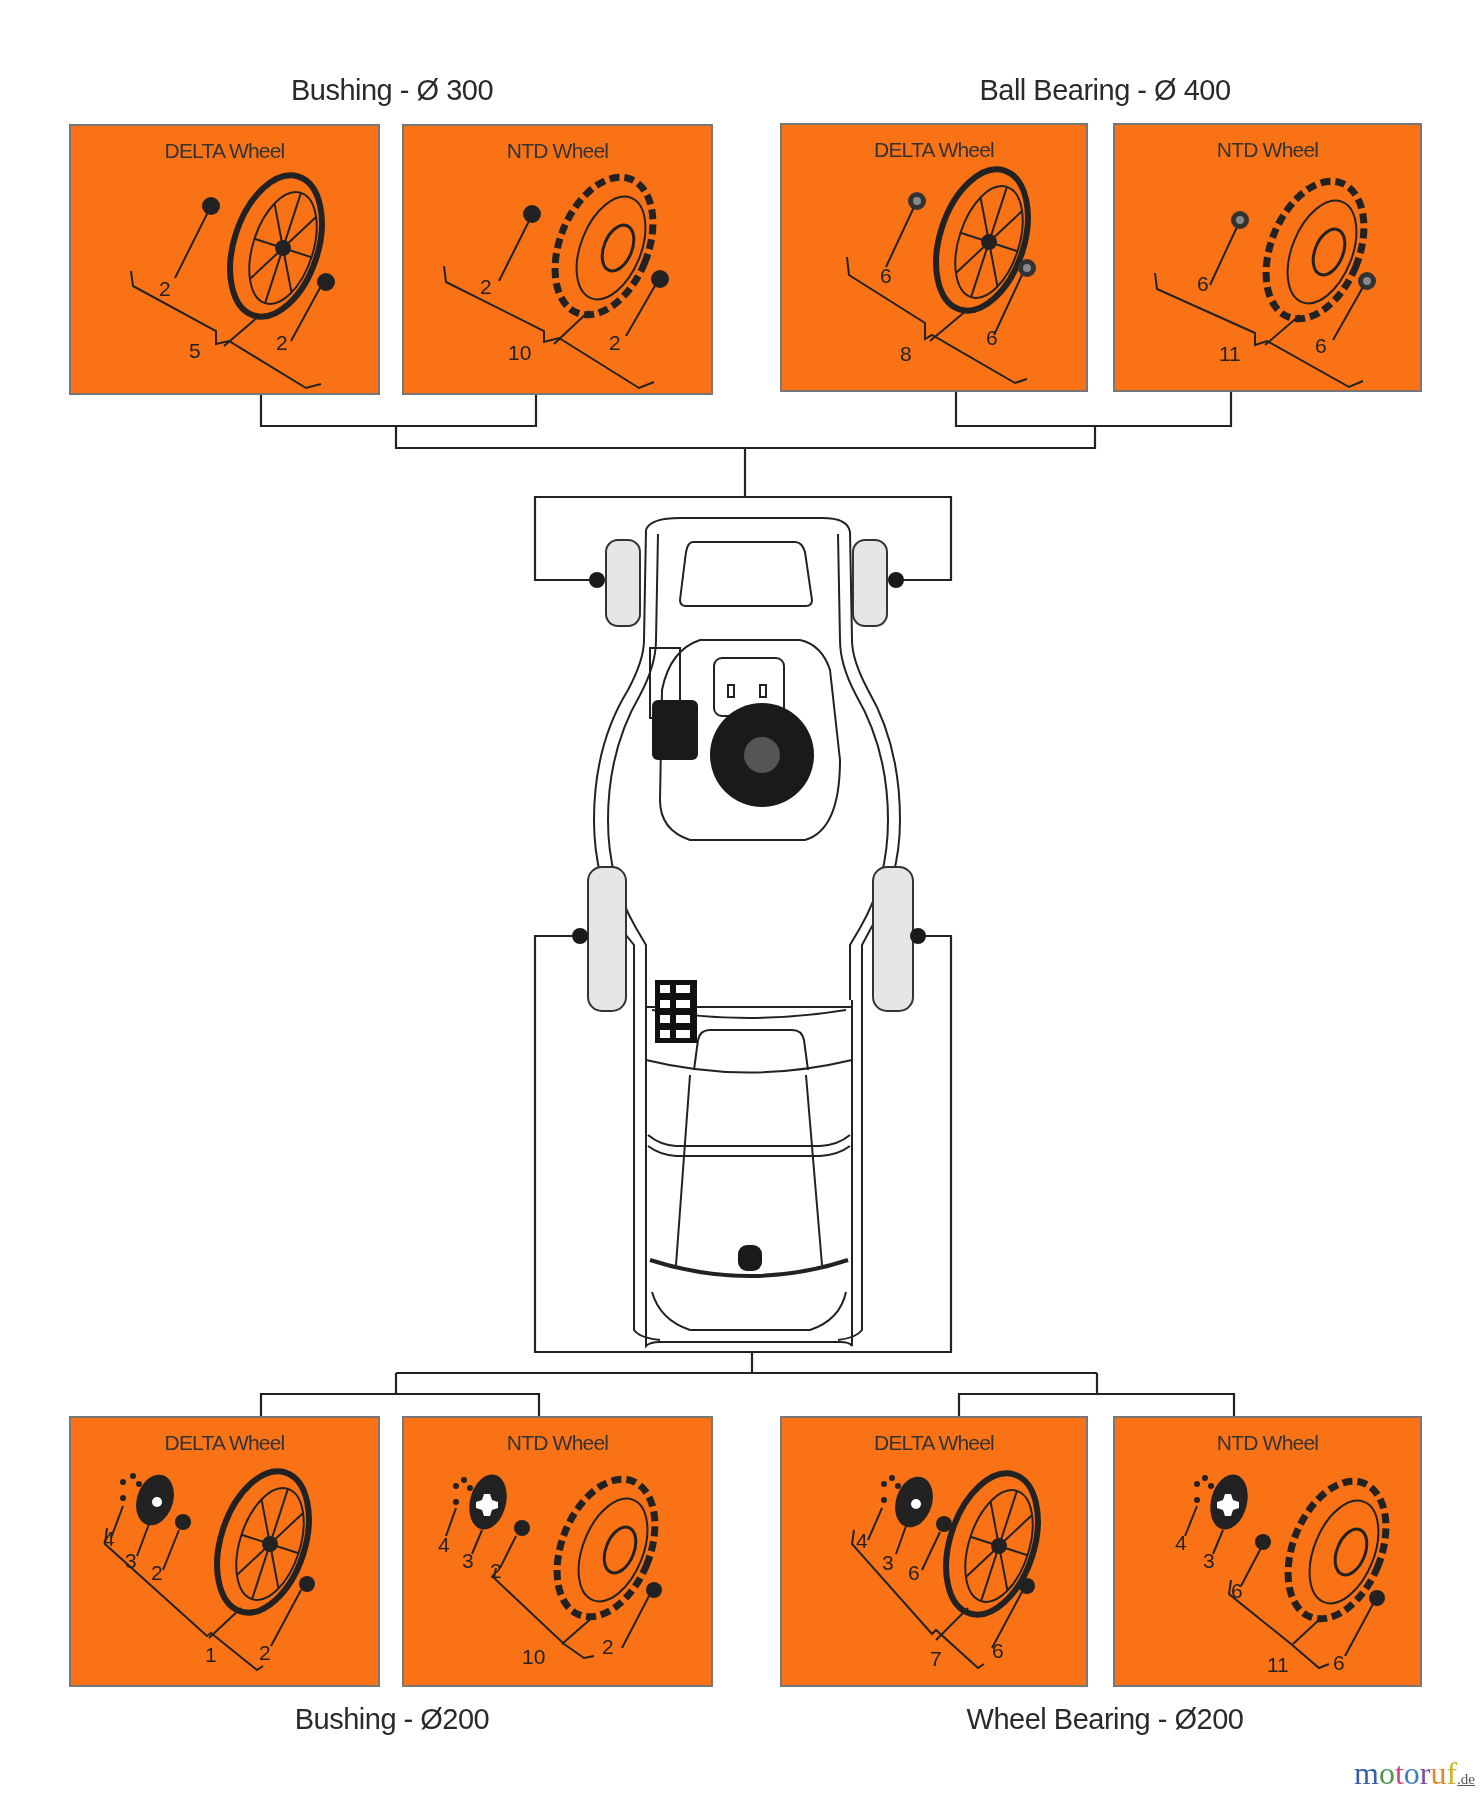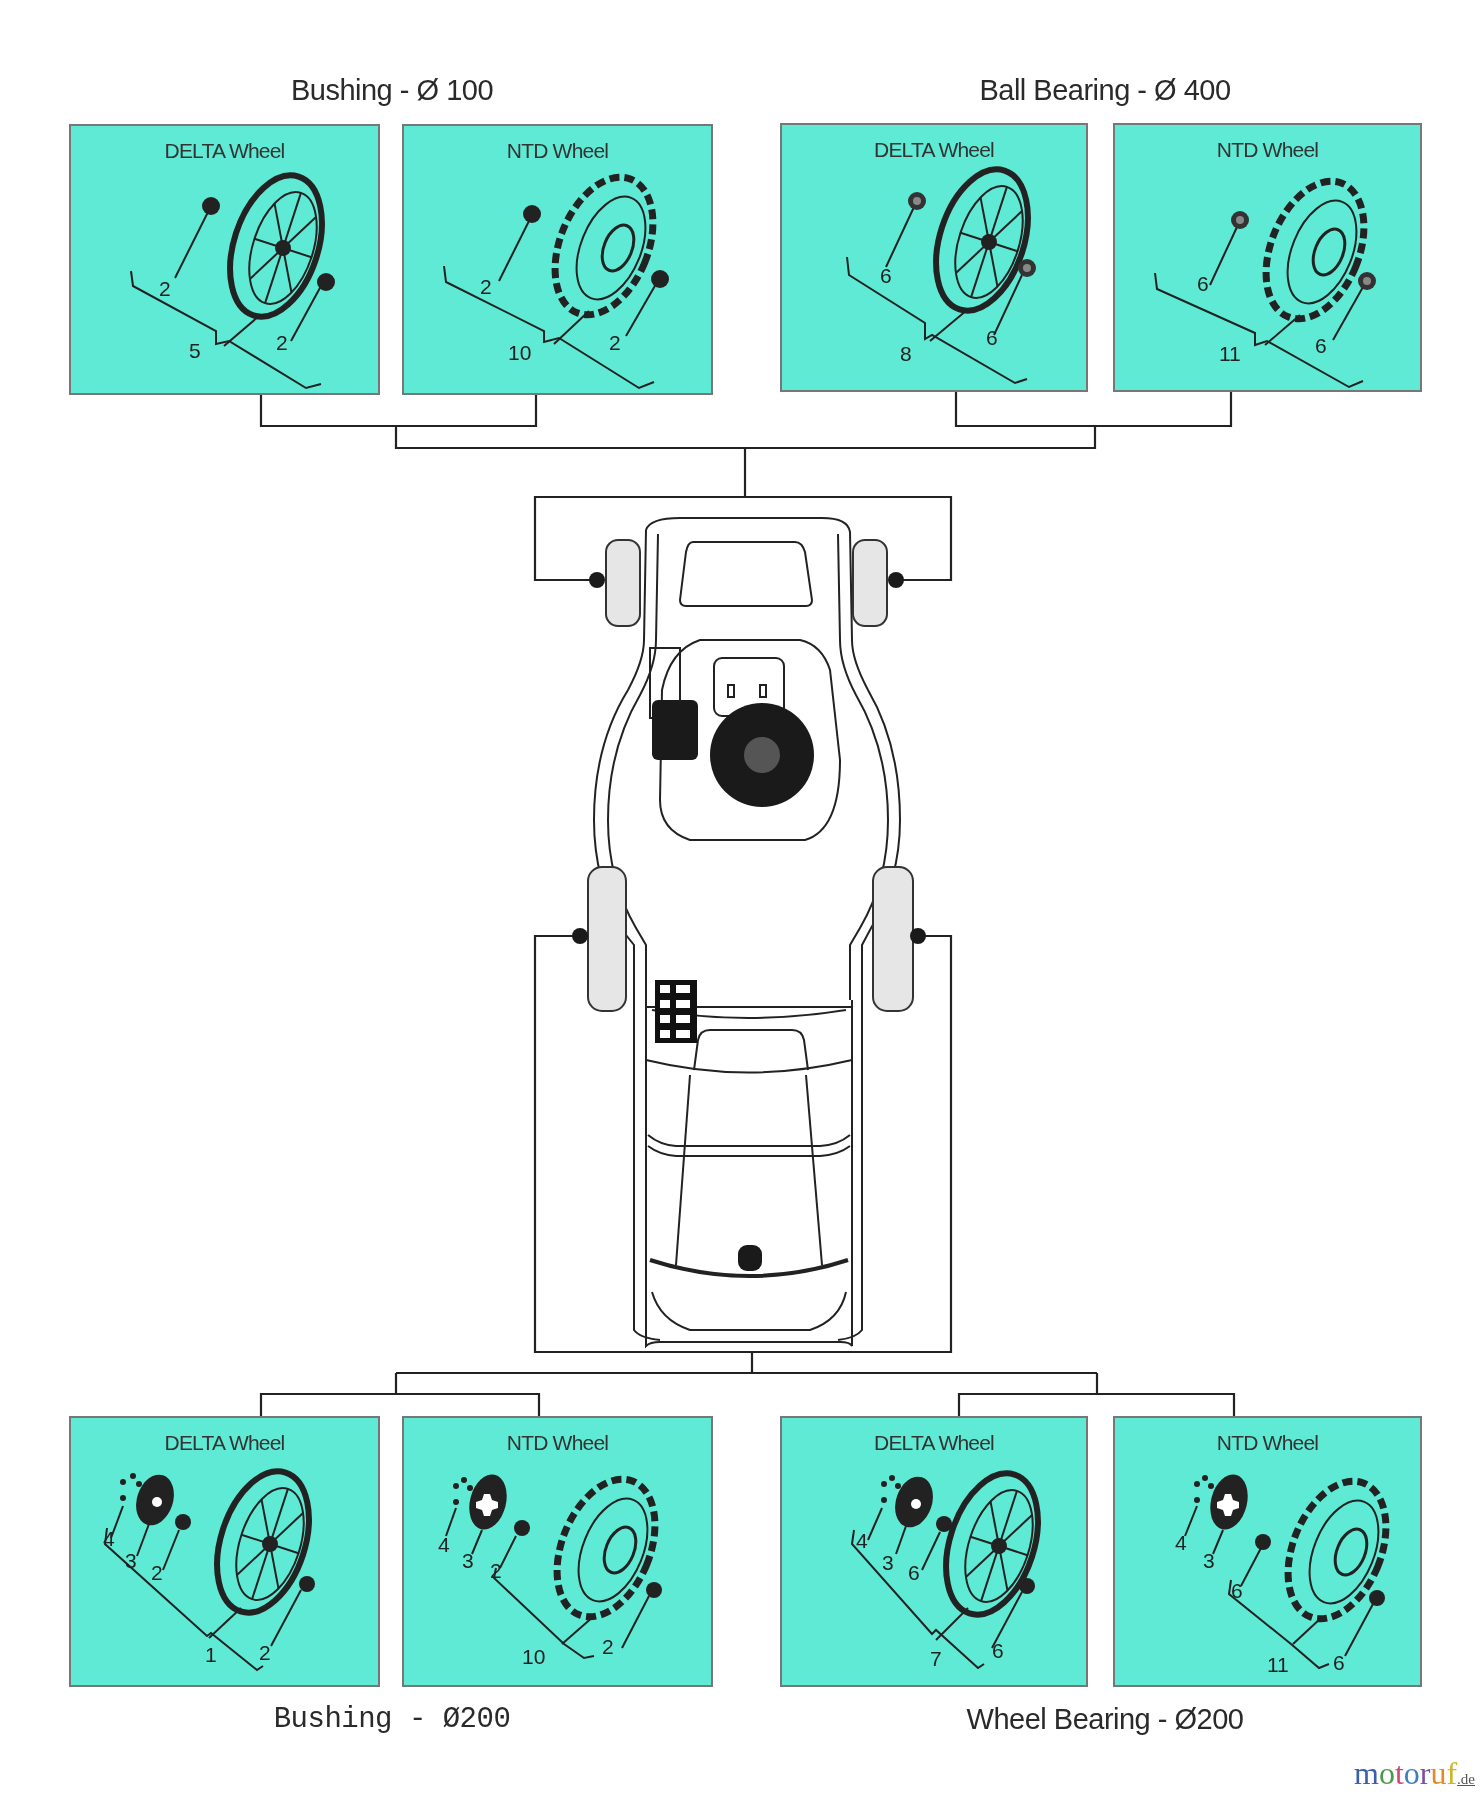--- a/index.html
+++ b/index.html
@@ -1,33 +1,33 @@
 <!DOCTYPE html>
 <html><head>
 <meta charset="utf-8">
 <style>
   html,body{margin:0;padding:0;background:#ffffff;}
   body{width:1483px;height:1800px;position:relative;overflow:hidden;font-family:"Liberation Sans","DejaVu Sans",sans-serif;color:#222;}
   .group-title{position:absolute;font-size:29px;color:#2a2a2a;letter-spacing:-0.5px;text-align:center;white-space:nowrap;}
-  .panel{position:absolute;border:2px solid #777;background:#5eead4;box-sizing:border-box;}
+  .panel{position:absolute;border:2px solid #777;background:#f97316;box-sizing:border-box;}
   .panel-title{position:absolute;top:13px;left:0;right:0;text-align:center;font-size:21px;color:#333;letter-spacing:-0.8px;}
   .panel svg{position:absolute;left:0;top:0;}
   .callout{font-family:"Liberation Sans",sans-serif;font-size:21px;fill:#222;}
   #connectors{position:absolute;left:0;top:0;}
   #mower{position:absolute;left:0;top:0;}
   .logo{position:absolute;right:8px;bottom:8px;font-family:"Liberation Serif","DejaVu Serif",serif;font-size:32px;letter-spacing:0px;}
   .logo span{display:inline-block;}
   .logo .tld{font-size:15px;color:#555;text-decoration:underline;}
 </style>
 </head>
 <body>
 
-<div class="group-title" style="left:262px;top:74px;width:260px;">Bushing - Ø 100</div>
+<div class="group-title" style="left:262px;top:74px;width:260px;">Bushing - Ø 300</div>
 <div class="group-title" style="left:955px;top:74px;width:300px;">Ball Bearing - Ø 400</div>
-<div class="group-title" style="left:262px;top:1703px;width:260px;font-family:Liberation Mono, monospace;">Bushing - Ø200</div>
+<div class="group-title" style="left:262px;top:1703px;width:260px;">Bushing - Ø200</div>
 <div class="group-title" style="left:955px;top:1703px;width:300px;">Wheel Bearing - Ø200</div>
 
 <svg id="connectors" width="1483" height="1800" viewBox="0 0 1483 1800">
   <g stroke="#222" stroke-width="2.2" fill="none">
 
     <polyline points="261,395 261,426 536,426 536,395"></polyline>
     <polyline points="956,392 956,426 1231,426 1231,392"></polyline>
     <polyline points="396,426 396,448 1095,448 1095,426"></polyline>
     <polyline points="745,448 745,497"></polyline>
     <polyline points="597,580 535,580 535,497 951,497 951,580 896,580"></polyline>

